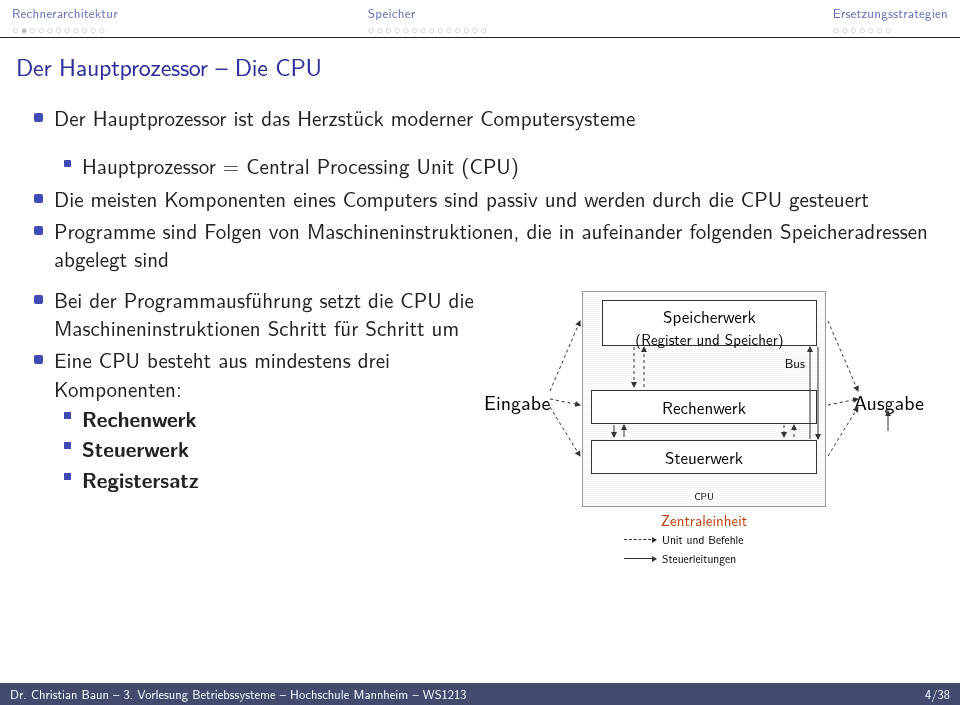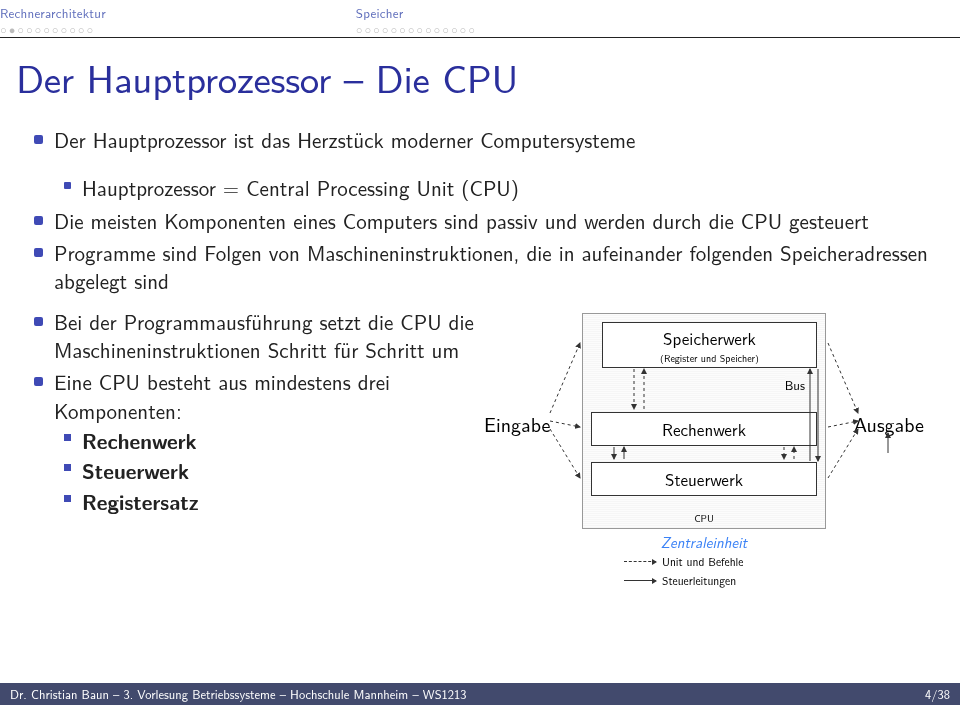--- a/index.html
+++ b/index.html
@@ -7,37 +7,37 @@
     width: 960px;
     height: 705px;
     font-family: 'Latin Modern Sans', 'Computer Modern Sans', 'Lucida Sans', sans-serif;
     background: #fff;
     position: relative;
     overflow: hidden;
   }
   .nav {
     display: flex;
     justify-content: flex-start;
-    padding: 3px 12px 0 0;
+    padding: 3px 12px 0 12px;
     font-size: 13px;
     color: #bbb;
   }
   .nav-section .label { color: #5e6dbb; letter-spacing: 0.2px; }
   .nav-section .dots { color: #bbb; font-size: 11px; letter-spacing: 2px; line-height: 1; margin-top: 2px; }
   .nav-section.mid { text-align: left; flex:1; padding-left:250px;}
   .nav-section.right { text-align: left; }
   hr.top {
     border: none;
     border-top: 1px solid #222;
     margin: 2px 0 10px 0;
   }
   h1.title {
     color: #2a2f9c;
     font-weight: normal;
-    font-size: 39px;
+    font-size: 24px;
     padding: 0 17px 20px 16px;
     letter-spacing: -0.3px;
   }
   ul.content {
     list-style: none;
     padding: 0 30px 0 54px;
     font-size: 21px;
     color: #222;
     line-height: 1.35;
   }
@@ -119,21 +119,21 @@
     position: absolute;
     left: 8px; top: 8px; right: 8px;
     height: 46px;
     background: #fff;
     border: 1px solid #333;
     text-align: center;
     padding-top: 2px;
     margin-left: 11px;
   }
   .inner-box-1 .t1 { font-size: 17px; }
-  .inner-box-1 .t2 { font-size: 10px; }
+  .inner-box-1 .t2 { font-size: 15px; }
   .bus-label {
     position: absolute;
     right: 20px;
     top: 61px;
     font-size: 13px;
     background: #f9f9f9;
   }
   .inner-box-2 {
     position: absolute;
     left: 8px; right: 8px;
@@ -163,23 +163,22 @@
     text-align: center;
     font-size: 10px;
   }
   .ze-label {
     position: absolute;
     left: 98px;
     top: 216px;
     width: 244px;
     text-align: center;
     font-size: 15px;
-    color: #3b82f6;
+    color: #c2410c;
     padding-top: 2px;
-    font-style: italic;
   }
   .legend {
     position: absolute;
     left: 140px;
     top: 240px;
     font-size: 11.5px;
   }
   .legend-row { display: flex; align-items: center; gap: 6px; margin-bottom: 2px; }
   .dash-line { width: 32px; border-top: 1px dashed #333; position: relative; }
   .dash-line::after {
@@ -219,20 +218,24 @@
 <body>
 
 <div class="nav">
   <div class="nav-section">
     <div class="label">Rechnerarchitektur</div>
     <div class="dots">○●○○○○○○○○○</div>
   </div>
   <div class="nav-section mid">
     <div class="label">Speicher</div>
     <div class="dots">○○○○○○○○○○○○○○</div>
+  </div>
+  <div class="nav-section right">
+    <div class="label">Ersetzungsstrategien</div>
+    <div class="dots">○○○○○○○</div>
   </div>
 </div>
 <hr class="top">
 
 <h1 class="title">Der Hauptprozessor – Die CPU</h1>
 
 <ul class="content">
   <li>
     <span>Der Hauptprozessor ist das Herzstück moderner Computersysteme</span>
     <ul class="sub">

